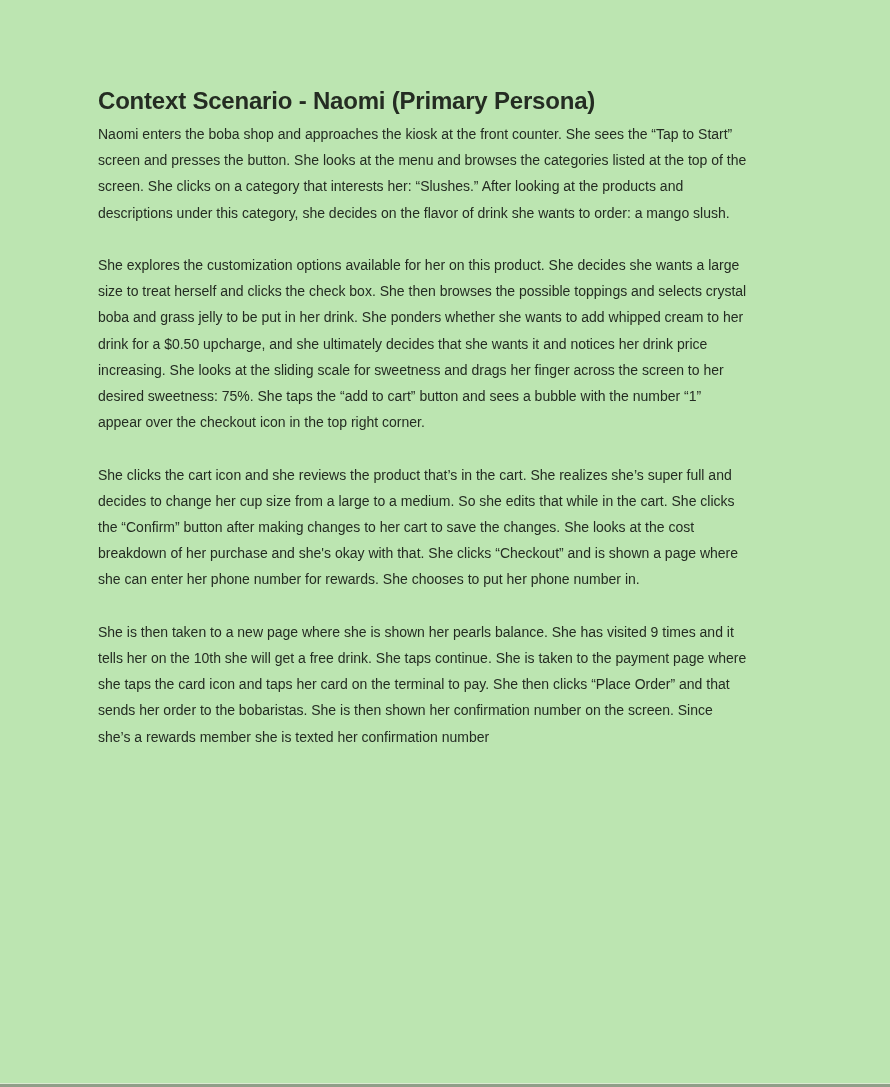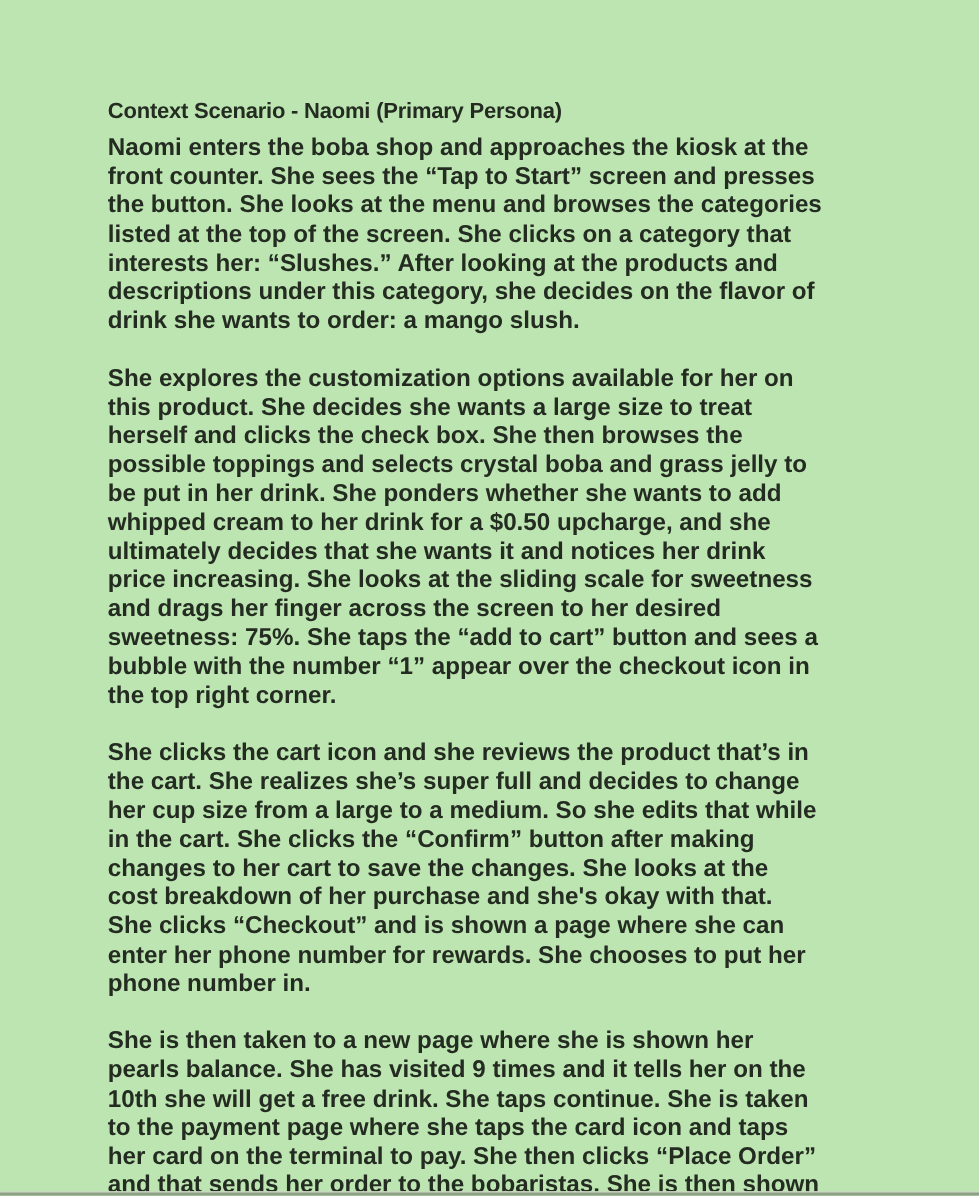--- a/index.html
+++ b/index.html
@@ -20,31 +20,31 @@
     color: var(--text);
     position: relative;
   }
   .document {
     position: absolute;
     left: 98px;
     top: 86px;
     width: 650px;
   }
   .page-title {
-    font-size: 20px;
+    font-size: 24px;
     line-height: 30px;
     font-weight: 700;
     letter-spacing: -0.2px;
     color: var(--text);
     margin: 0 0 5px 0;
   }
   .paragraph {
-    font-size: 22px;
+    font-size: 14px;
     line-height: 26.2px;
-    font-weight: 700;
+    font-weight: 400;
     color: var(--text);
     margin: 0 0 26.2px 0;
   }
   .paragraph:last-child { margin-bottom: 12px; }
   .window-bottom-edge {
     position: absolute;
     left: 0;
     bottom: 0;
     width: 890px;
     height: 4px;

